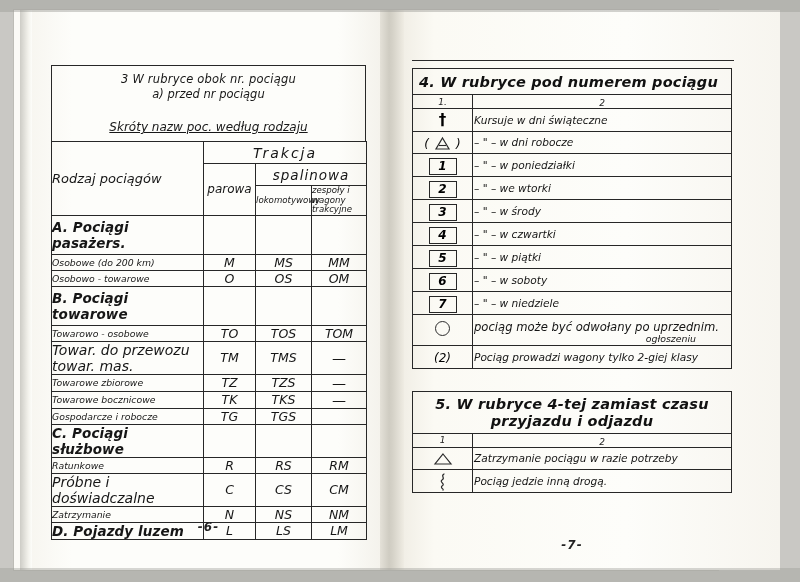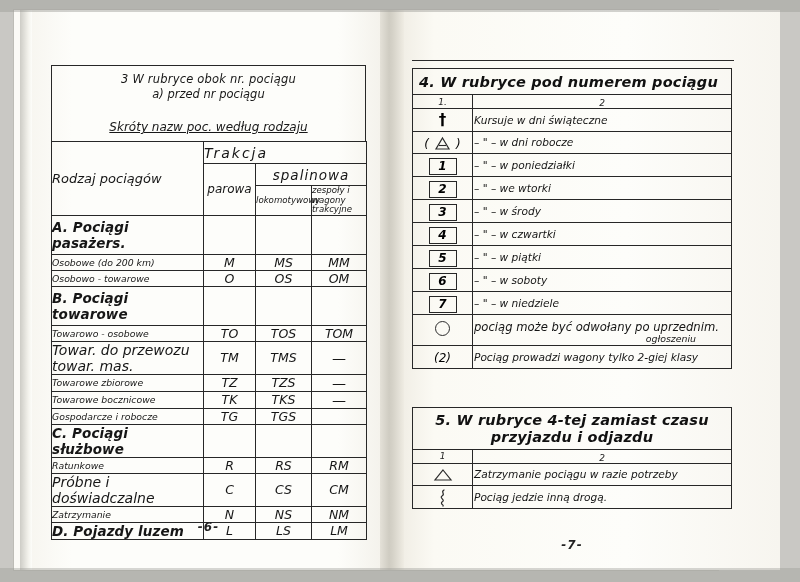--- a/index.html
+++ b/index.html
@@ -59,21 +59,21 @@
   #left-title-box .l2{font-size:11.5px;margin-top:1px;}
   #left-title-box .l3{font-size:12px;margin-top:19px;text-decoration:underline;}
 
   #left-table{border-collapse:collapse;width:100%;table-layout:fixed;}
   #left-table td{border:1.3px solid #272727;}
   .c-name{width:152px;padding-left:6px;}
   .c-1{width:52px;}
   .c-2{width:56px;}
   .c-3{width:55px;}
 
-  .th-trakcja{font-size:14px;text-align:left;letter-spacing:2px;height:21px;}
+  .th-trakcja{font-size:14px;text-align:center;letter-spacing:2px;height:21px;}
   .th-rodzaj{font-size:13px;padding-left:8px;}
   .th-parowa{font-size:12px;text-align:center;}
   .th-spal{font-size:13.5px;text-align:center;letter-spacing:1px;height:21px;}
   .th-sub{font-size:8.6px;line-height:9.5px;padding:2px 2px 3px 3px;}
 
   .grp{font-size:13.5px;font-weight:bold;padding:4px 0 3px 5px;letter-spacing:.1px;}
   .grp-tall{height:38px;vertical-align:bottom;}
   .sub{font-size:9.3px;padding:2px 0 2px 14px;}
   .sub-tiny{font-size:14px;padding:2px 0 2px 8px;}
   .code{font-size:12.5px;text-align:center;padding:2px 0;}
@@ -84,21 +84,21 @@
     font-size:12px;font-weight:bold;color:#222;letter-spacing:1px;
   }
 
   
   #right-col{position:absolute;left:398px;top:58px;width:320px;}
   .sec-title{
     font-size:14.5px;font-weight:bold;font-style:italic;color:#111;
     border:1.3px solid #272727;border-bottom:none;
     padding:5px 2px 4px 6px;letter-spacing:.2px;white-space:nowrap;
   }
-  .sec-title.two-line{text-align:center;padding:4px 3px 3px 3px;line-height:17px;margin-top:16px;}
+  .sec-title.two-line{text-align:center;padding:4px 3px 3px 3px;line-height:17px;}
   .sec-title .sl2{display:block;}
 
   table.sym{border-collapse:collapse;width:100%;table-layout:fixed;}
   table.sym td{border:1.3px solid #272727;}
   .col-sym{width:60px;text-align:center;}
   .col-desc{}
   .hdr-num{font-size:9px;font-style:italic;text-align:center;height:11px;color:#222;}
   .hdr-num2{font-size:9px;font-style:italic;text-align:center;height:11px;color:#222;
             vertical-align:bottom;padding-bottom:0px;}
   .srow{height:22.5px;}

